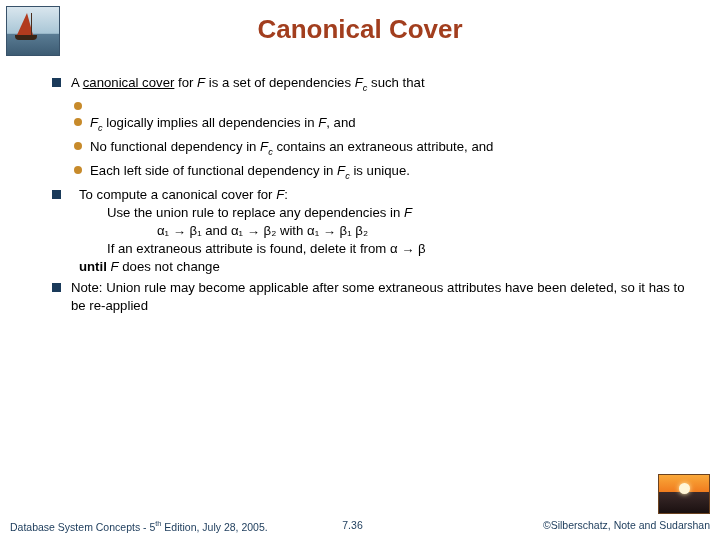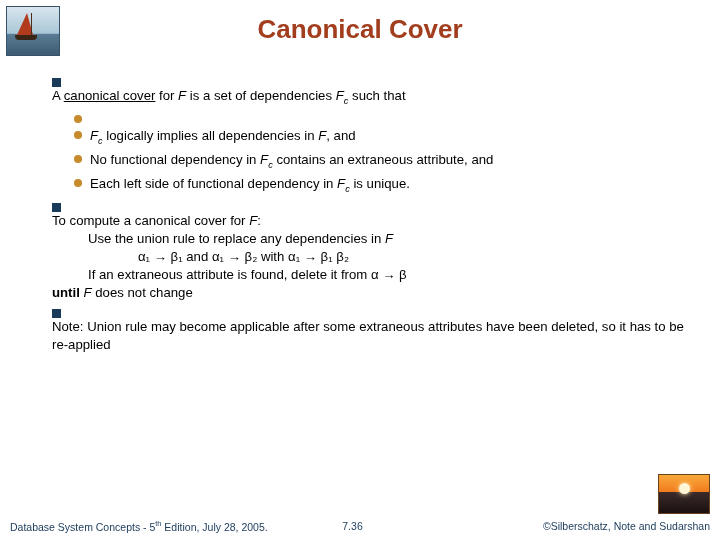--- a/index.html
+++ b/index.html
@@ -38,42 +38,42 @@
     text-align: center;
     font-size: 26px; font-weight: bold;
     color: #A23E1E;
   }
   .content {
     position: absolute;
     top: 74px; left: 52px; right: 20px; bottom: 60px;
     font-size: 13.2px;
     line-height: 1.35;
   }
-  .b1 { display: flex; margin-bottom: 4px; flex-direction: column; }
+  .b1 { display: flex; margin-bottom: 4px; }
   .b1 .sq {
     width: 9px; height: 9px; background: #1a3a5a;
     flex: 0 0 9px; margin-top: 4px; margin-right: 10px;
   }
   .b2 { display: flex; margin-left: 22px; margin-bottom: 4px; }
   .b2 .dot {
     width: 8px; height: 8px; border-radius: 50%;
     background: #c78a2a; flex: 0 0 8px;
     margin-top: 4px; margin-right: 8px;
   }
   .ital { font-style: italic; }
   .under { text-decoration: underline; }
   sub { font-size: 0.7em; vertical-align: sub; font-style: italic; }
   .algo { margin-left: 0; }
-  .algo .l1 { margin-left: 0; }
+  .algo .l1 { margin-left: 8px; }
   .algo .l2 { margin-left: 36px; }
   .algo .l3 { margin-left: 86px; }
   .footer {
     position: absolute; bottom: 8px; left: 10px; right: 10px;
     font-size: 10.5px; color: #1a3a5a;
-    display: flex; justify-content: space-between; align-items: flex-end; gap: 40px;
+    display: flex; justify-content: space-between; align-items: center; gap: 40px;
   }
   .footer .mid { position: absolute; left: 0; right: 15px; text-align: center; }
   .logo-br {
     position: absolute; right: 10px; bottom: 26px;
     width: 52px; height: 40px;
     background: linear-gradient(to bottom, #faa93a 0%, #f07b1e 45%, #3b2a2a 46%, #1a1010 100%);
     border: 1px solid #6b4220;
   }
   .logo-br .sun {
     position: absolute; left: 20px; top: 8px;

